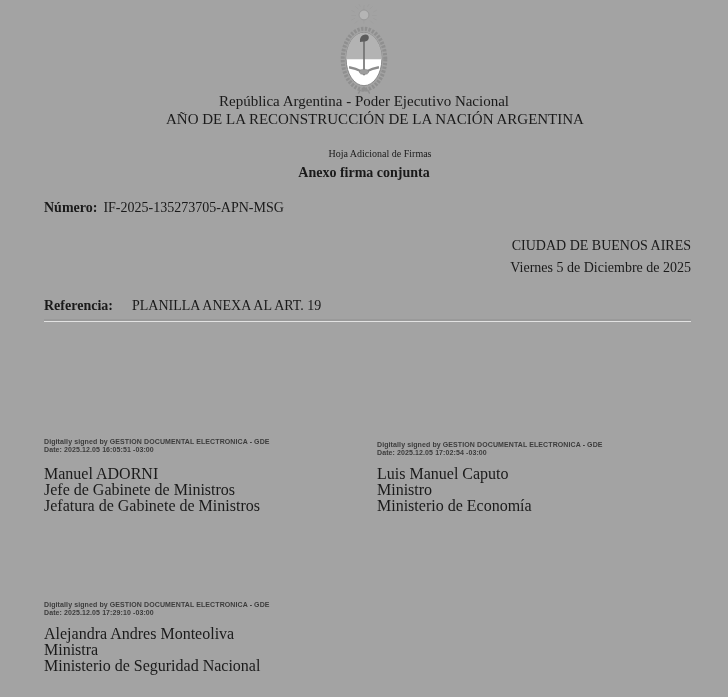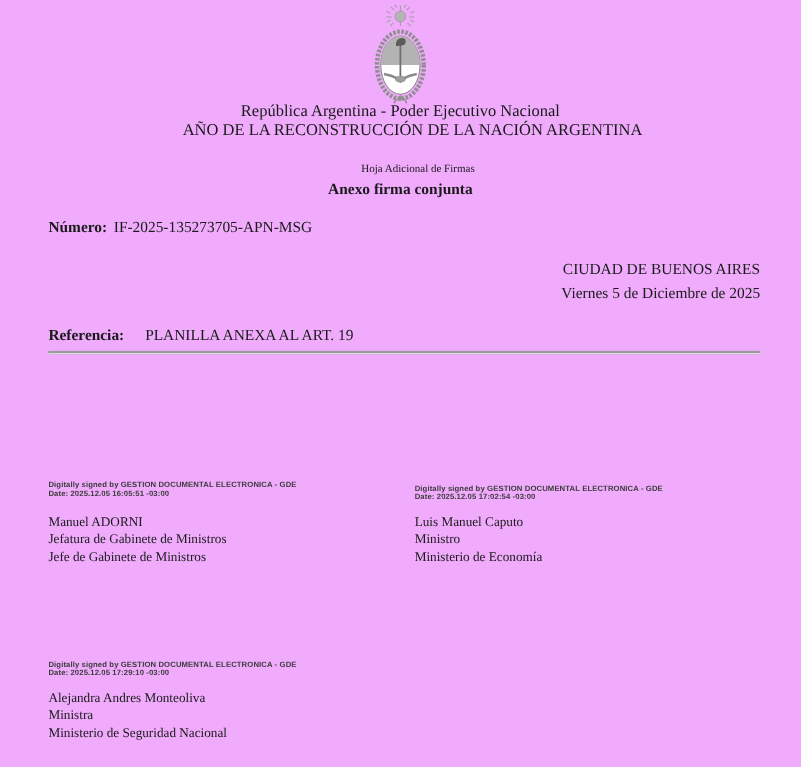--- a/index.html
+++ b/index.html
@@ -4,21 +4,21 @@
 <style>
   html, body {
     margin: 0;
     padding: 0;
     background: #ffffff;
   }
   .page {
     position: relative;
     width: 728px;
     height: 697px;
-    background: #f0abfc;
+    background: #a3a3a3;
     font-family: "Liberation Serif", serif;
     color: #1a1a1a;
     overflow: hidden;
   }
   .coat-of-arms {
     position: absolute;
     top: 4px;
     left: 50%;
     transform: translateX(-50%);
     width: 78px;
@@ -104,21 +104,21 @@
     position: absolute;
     font-family: "Liberation Sans", sans-serif;
     font-size: 7px;
     font-weight: bold;
     color: #3c3c3c;
     line-height: 8px;
     letter-spacing: 0.1px;
   }
   .sig-names {
     position: absolute;
-    font-size: 12px;
+    font-size: 16px;
     line-height: 16px;
     color: #1a1a1a;
   }
   .sig1-digital { top: 438px; left: 44px; }
   .sig1-names   { top: 466px; left: 44px; }
   .sig2-digital { top: 441px; left: 377px; }
   .sig2-names   { top: 466px; left: 377px; }
   .sig3-digital { top: 601px; left: 44px; }
   .sig3-names   { top: 626px; left: 44px; }
 </style>
@@ -188,22 +188,22 @@
 
   <div class="divider"></div>
 
 
   <div class="sig-digital sig1-digital">
     <div>Digitally signed by GESTION DOCUMENTAL ELECTRONICA - GDE</div>
     <div>Date: 2025.12.05 16:05:51 -03:00</div>
   </div>
   <div class="sig-names sig1-names">
     <div>Manuel ADORNI</div>
+    <div>Jefe de Gabinete de Ministros</div>
     <div>Jefatura de Gabinete de Ministros</div>
-    <div>Jefe de Gabinete de Ministros</div>
   </div>
 
   <div class="sig-digital sig2-digital">
     <div>Digitally signed by GESTION DOCUMENTAL ELECTRONICA - GDE</div>
     <div>Date: 2025.12.05 17:02:54 -03:00</div>
   </div>
   <div class="sig-names sig2-names">
     <div>Luis Manuel Caputo</div>
     <div>Ministro</div>
     <div>Ministerio de Economía</div>

